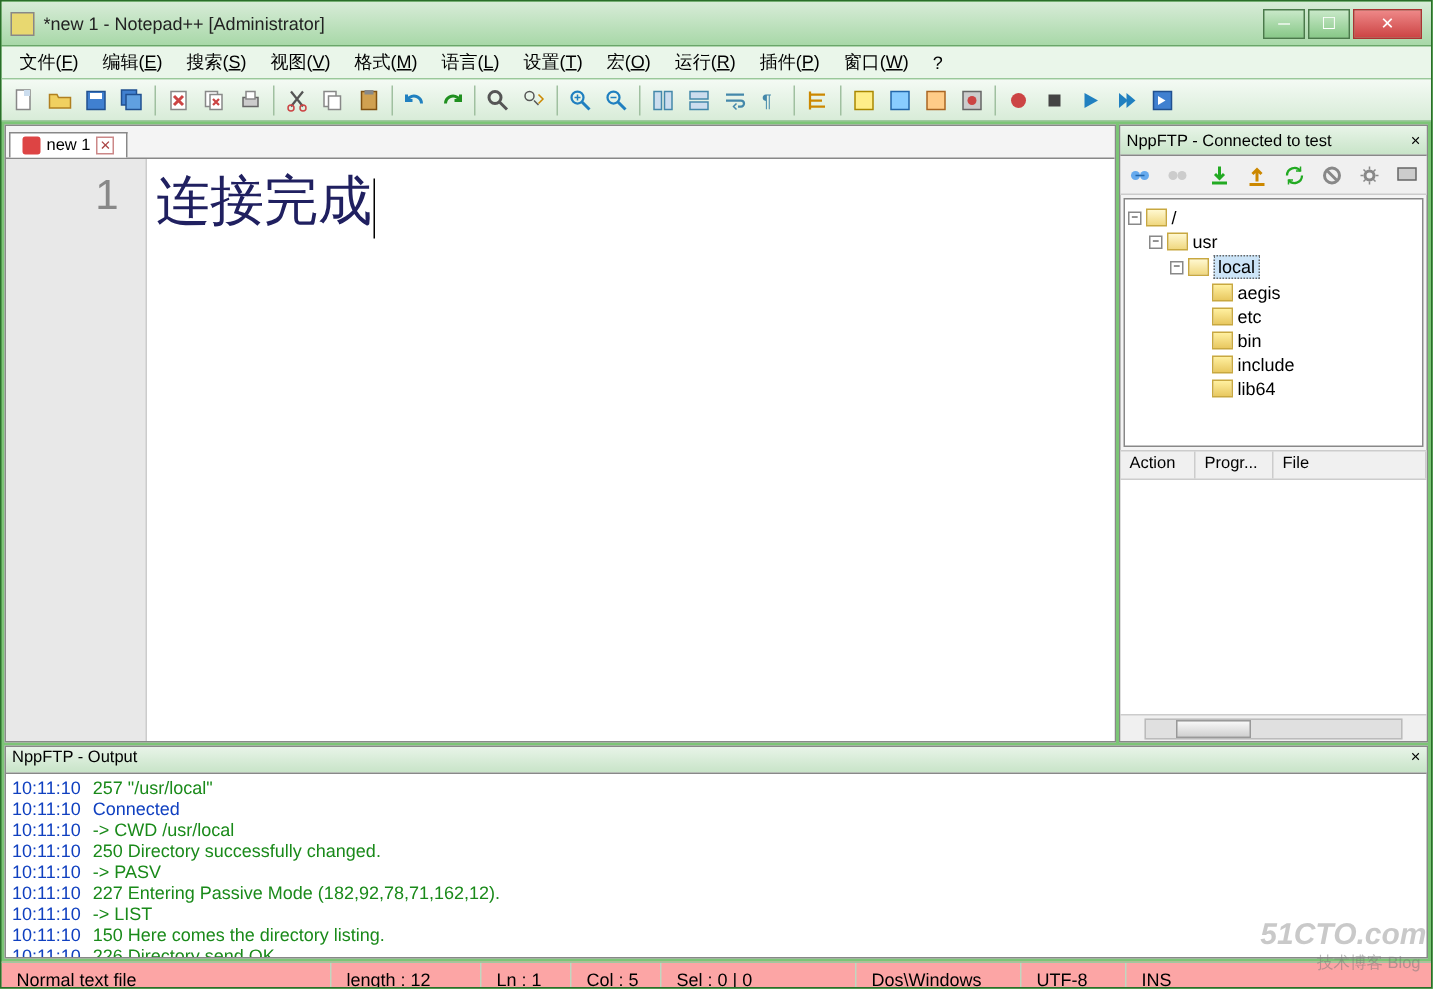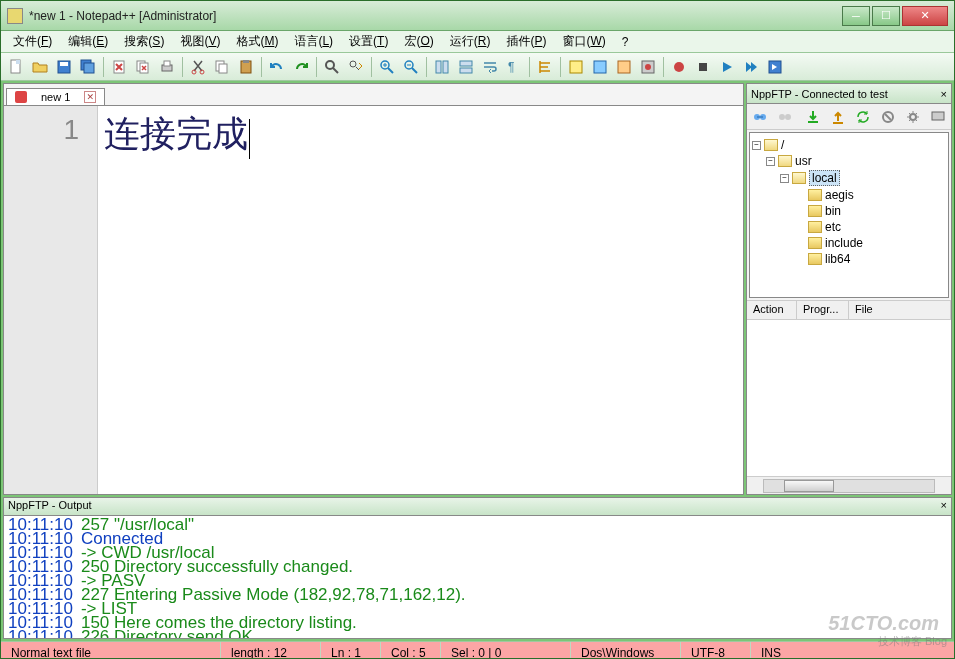--- a/index.html
+++ b/index.html
@@ -14,21 +14,21 @@
 .menu-item { padding: 2px 8px; cursor: default; }
 .menu-item u { text-decoration: underline; }
 .help-q { padding: 2px 8px; }
 .toolbar { height: 28px; background: linear-gradient(#f4faf4,#d8ecd8); display: flex; align-items: center; padding: 2px 4px; gap: 2px; border-bottom: 1px solid #a0c8a0; }
 .tb-btn { width: 22px; height: 22px; display: flex; align-items: center; justify-content: center; border: 1px solid transparent; }
 .tb-sep { width: 1px; height: 20px; background: #a0c0a0; margin: 0 2px; }
 .ico { width: 16px; height: 16px; display: block; }
 .main-area { display: flex; height: 416px; }
 .editor-pane { flex: 1; display: flex; flex-direction: column; border: 1px solid #888; margin: 2px; background: #fff; }
 .tab-bar { height: 22px; background: #f4f4f4; display: flex; align-items: end; padding: 2px 2px 0; border-bottom: 1px solid #888; }
-.tab { background: #fff; border: 1px solid #888; border-bottom: none; padding: 2px 8px; font-size: 11px; display: flex; align-items: flex-start; gap: 14px; }
+.tab { background: #fff; border: 1px solid #888; border-bottom: none; padding: 2px 8px; font-size: 11px; display: flex; align-items: flex-start; gap: 4px; }
 .tab-dirty { width: 12px; height: 12px; background: #d44; border-radius: 2px; }
 .tab-close { width: 12px; height: 12px; border: 1px solid #c88; display: flex; align-items: center; justify-content: center; font-size: 9px; color: #a44; }
 .editor-body { flex: 1; display: flex; background: #fff; overflow: hidden; }
 .gutter { width: 94px; background: #e8e8e8; border-right: 1px solid #ccc; text-align: right; padding: 8px 18px 0 0; font-family: Consolas, monospace; font-size: 28px; color: #888; }
 .text-area { flex: 1; padding: 4px 6px; font-size: 36px; color: #202060; font-family: SimSun, serif; }
 .text-line { display: flex; align-items: flex-end; }
 .cursor { display: inline-block; width: 1px; height: 40px; background: #000; margin-left: 1px; }
 .ftp-pane { width: 206px; margin: 2px 2px 2px 0; border: 1px solid #888; background: #f4f4f4; display: flex; flex-direction: column; }
 .ftp-title { height: 20px; background: linear-gradient(#e8f4e8,#c8e4c8); border-bottom: 1px solid #888; font-size: 11px; font-family: "Courier New", monospace; padding: 2px 4px; display: flex; justify-content: space-between; align-items: center; }
 .ftp-tb { height: 26px; background: #f0f0f0; border-bottom: 1px solid #ccc; display: flex; align-items: center; padding: 2px; gap: 3px; }
@@ -42,27 +42,27 @@
 .tree-label { font-size: 12px; color: #000; }
 .tree-label.sel { background: #cce4f7; border: 1px dotted #666; padding: 0 2px; }
 .ftp-cols { height: 20px; background: #f0f0f0; border-top: 1px solid #ccc; border-bottom: 1px solid #ccc; display: flex; font-size: 11px; }
 .ftp-col { padding: 2px 6px; border-right: 1px solid #ccc; }
 .ftp-blank { flex: 1; background: #fff; }
 .ftp-scroll { height: 18px; background: #f0f0f0; border-top: 1px solid #ccc; display: flex; align-items: center; }
 .scroll-track { flex: 1; height: 14px; background: #e0e0e0; border: 1px solid #bbb; margin: 0 16px; position: relative; }
 .scroll-thumb { position: absolute; left: 20px; width: 50px; height: 12px; background: linear-gradient(#f8f8f8,#d0d0d0); border: 1px solid #999; }
 .output-pane { height: 142px; background: #fff; border: 1px solid #888; margin: 0 2px 2px; display: flex; flex-direction: column; }
 .output-title { height: 18px; background: linear-gradient(#e8f4e8,#c8e4c8); border-bottom: 1px solid #888; font-size: 11px; font-family: "Courier New", monospace; padding: 1px 4px; display: flex; justify-content: space-between; }
-.output-body { flex: 1; padding: 2px 4px; font-family: Verdana, sans-serif; font-size: 17px; overflow: auto; }
+.output-body { flex: 1; padding: 2px 4px; font-family: Verdana, sans-serif; font-size: 12px; overflow: auto; }
 .log-line { display: flex; gap: 8px; line-height: 14px; }
 .log-time { color: #1040c0; }
 .log-msg { }
 .status-bar { height: 22px; background: #fca5a5; border-top: 1px solid #a0c8a0; display: flex; align-items: flex-start; font-size: 12px; color: #000; }
 .status-cell { padding: 2px 10px; border-right: 1px solid #c0d8c0; height: 100%; display: flex; align-items: center; }
-.watermark { position: absolute; right: 16px; bottom: 24px; font-size: 20px; color: rgba(120,120,120,0.4); font-weight: bold; font-style: italic; pointer-events: none; }
+.watermark { position: absolute; right: 4px; bottom: 24px; font-size: 20px; color: rgba(120,120,120,0.4); font-weight: bold; font-style: italic; pointer-events: none; }
 .watermark2 { position: absolute; right: 8px; bottom: 10px; font-size: 11px; color: rgba(120,120,120,0.5); pointer-events: none; }
 </style>
 </head>
 <body>
 
 <div class="title-bar">
   <div class="title-icon"></div>
   <div class="title-text">*new 1 - Notepad++ [Administrator]</div>
   <div class="win-btns">
     <div class="win-btn">─</div>
@@ -378,29 +378,29 @@
           <span class="tree-spacer"></span>
           <span class="folder-ico"></span>
           <span class="tree-label">aegis</span>
         </div>
         <div class="tree-node">
           <span class="tree-spacer"></span>
           <span class="tree-spacer"></span>
           <span class="tree-spacer"></span>
           <span class="tree-spacer"></span>
           <span class="folder-ico"></span>
+          <span class="tree-label">etc</span>
+        </div>
+        <div class="tree-node">
+          <span class="tree-spacer"></span>
+          <span class="tree-spacer"></span>
+          <span class="tree-spacer"></span>
+          <span class="tree-spacer"></span>
+          <span class="folder-ico"></span>
           <span class="tree-label">bin</span>
-        </div>
-        <div class="tree-node">
-          <span class="tree-spacer"></span>
-          <span class="tree-spacer"></span>
-          <span class="tree-spacer"></span>
-          <span class="tree-spacer"></span>
-          <span class="folder-ico"></span>
-          <span class="tree-label">etc</span>
         </div>
         <div class="tree-node">
           <span class="tree-spacer"></span>
           <span class="tree-spacer"></span>
           <span class="tree-spacer"></span>
           <span class="tree-spacer"></span>
           <span class="folder-ico"></span>
           <span class="tree-label">include</span>
         </div>
         <div class="tree-node">

